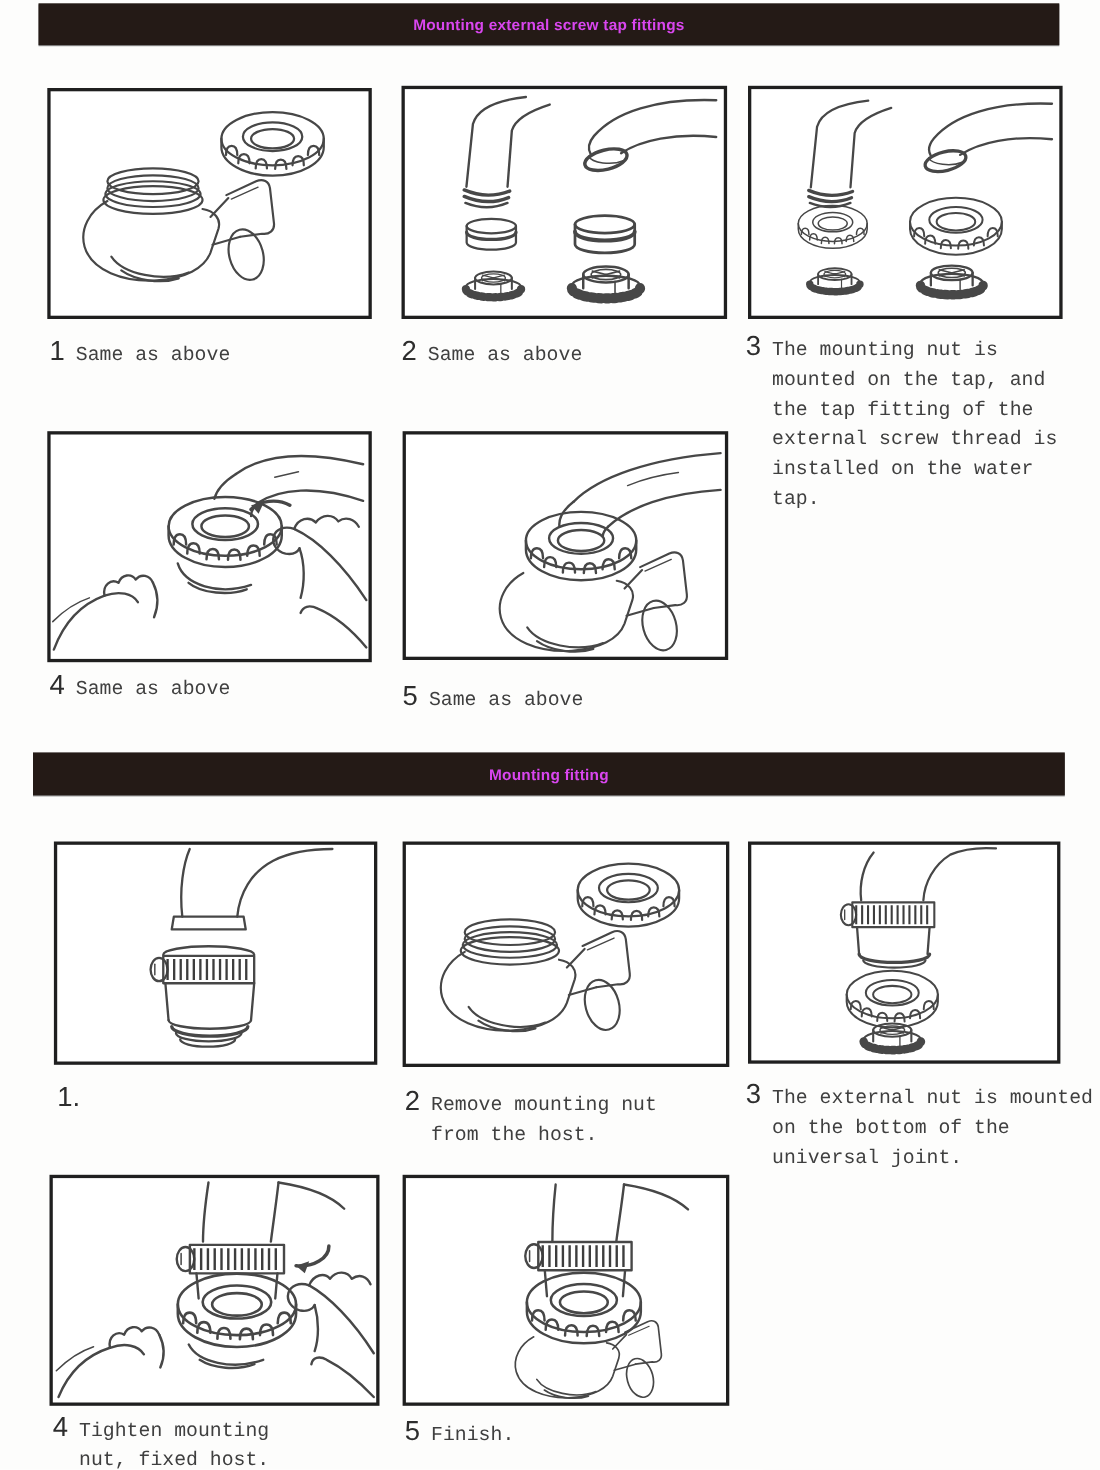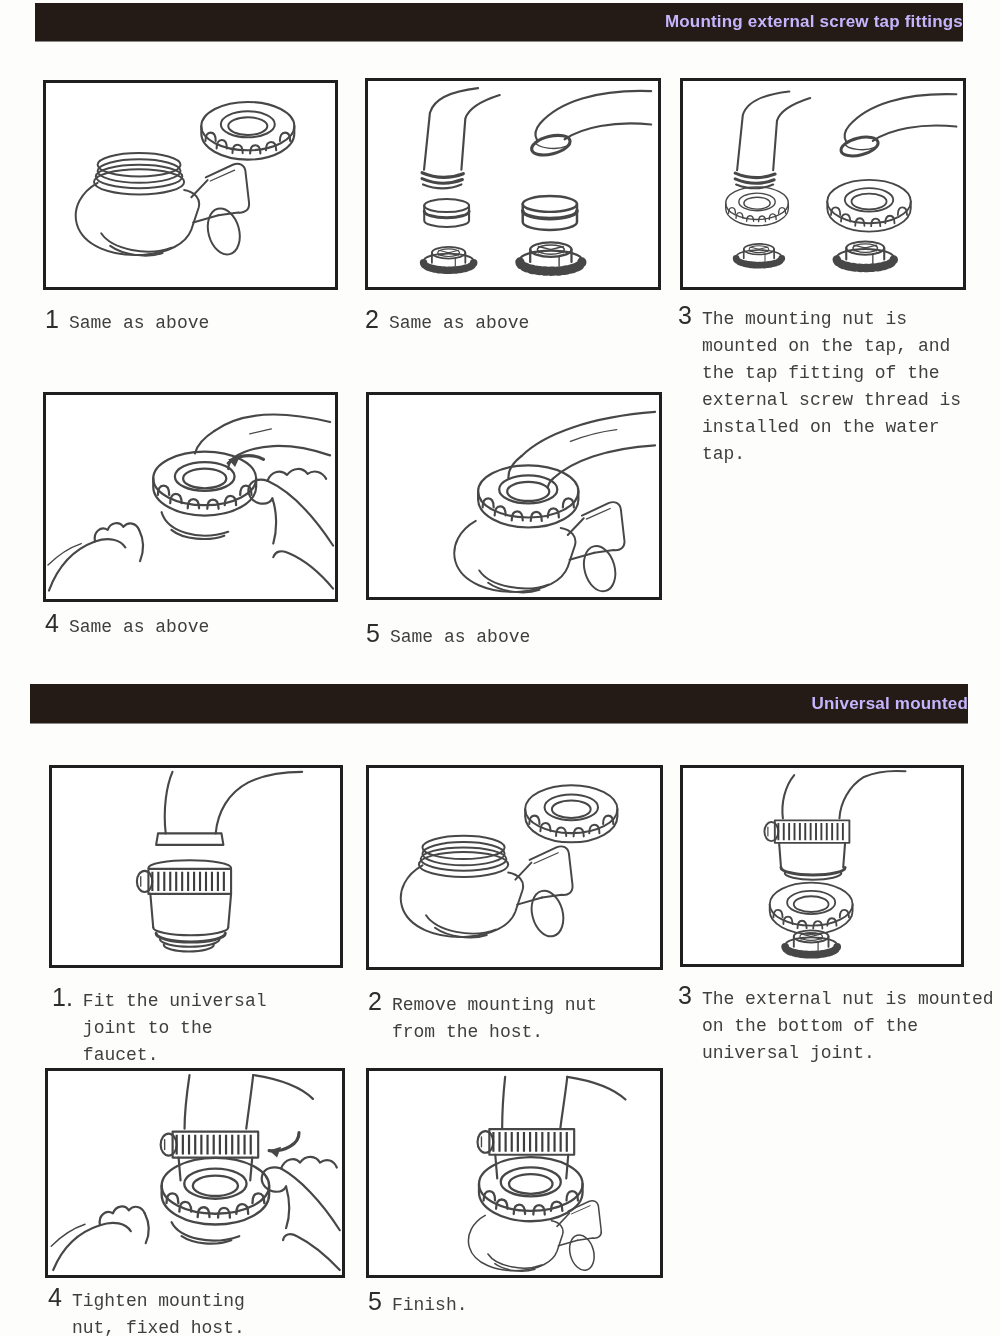--- a/index.html
+++ b/index.html
@@ -1,19 +1,19 @@
 <!DOCTYPE html>
 <html><head>
 <meta charset="utf-8">
 <style>
   html,body{margin:0;padding:0;}
   body{background:#ffffff;font-family:"Liberation Sans","DejaVu Sans",sans-serif;}
   #page{position:relative;width:1000px;height:1336px;background:#fdfdfc;overflow:hidden;}
-  .banner{position:absolute;background:#241a16;color:#c4b5fd;display:flex;align-items:center;justify-content:flex-end;
-          font-size:17px;font-weight:600;letter-spacing:.2px;box-shadow:0 1px 0 #888;}
+  .banner{position:absolute;background:#241a16;color:#d946ef;display:flex;align-items:center;justify-content:center;
+          font-size:14px;font-weight:600;letter-spacing:.2px;box-shadow:0 1px 0 #888;}
   .figbox{position:absolute;border:3px solid #1f1f1f;background:#fff;box-sizing:border-box;}
   .figbox svg{display:block;width:100%;height:100%;}
   .caption{position:absolute;display:flex;gap:10px;color:#3f3f3f;}
   .caption .num{font-size:25px;line-height:1.05;color:#2d2d2d;flex:0 0 auto;}
   .caption .cap-text{font-size:18px;line-height:1.5;padding-top:4px;font-family:Liberation Mono, monospace;}
   
   svg .la{stroke:#474747;fill:none;stroke-width:2.2;stroke-linecap:round;stroke-linejoin:round;}
   svg .thin{stroke-width:1.4;}
   svg .thick{stroke-width:3.2;}
   svg .teeth{stroke-width:9;stroke-dasharray:3 3.5;}
@@ -170,21 +170,21 @@
   <div class="caption" style="left:45px;top:610px;width:270px;">
     <span class="num">4</span>
     <span class="cap-text">Same as above</span>
   </div>
   <div class="caption" style="left:366px;top:620px;width:270px;">
     <span class="num">5</span>
     <span class="cap-text">Same as above</span>
   </div>
 
   <div class="banner" style="left:30px;top:684px;width:938px;height:39px;">
-    <span>Universal mounted</span>
+    <span>Mounting fitting</span>
   </div>
 
   <div class="figbox" style="left:49px;top:765px;width:294px;height:203px;">
     <svg viewBox="0 0 295 205">
       <path class="la" d="M116,68 C113,42 117,18 123,4"></path>
       <path class="la" d="M168,68 C170,46 181,26 202,15 C218,7 238,4 258,4"></path>
       <path class="la" d="M108,68 h66 M106,80 h70 M108,68 L106,80 M174,68 L176,80"></path>
       <path class="la" d="M98,104 a43,8 0 0 1 86,0"></path>
       <use href="#clampband" transform="translate(141,118)"></use>
       <path class="la" d="M100,131 L103,166 M184,131 L181,166"></path>
@@ -208,21 +208,20 @@
       <path class="la" d="M102,78 L104,104 M172,78 L170,104"></path>
       <path class="la thick" d="M104,104 a34,8 0 0 0 68,0"></path>
       <path class="la" d="M108,110 a30,7 0 0 0 60,0"></path>
       <use href="#ringnut" transform="translate(136,150) scale(0.88)"></use>
       <use href="#adapter" transform="translate(136,192) scale(0.92)"></use>
     </svg>
   </div>
 
   <div class="caption" style="left:52px;top:984px;width:240px;">
     <span class="num">1.</span>
-    <span class="cap-text">Fit the universal joint to the faucet.</span>
   </div>
   <div class="caption" style="left:368px;top:988px;width:250px;">
     <span class="num">2</span>
     <span class="cap-text">Remove mounting nut from the host.</span>
   </div>
   <div class="caption" style="left:678px;top:982px;width:318px;">
     <span class="num">3</span>
     <span class="cap-text">The external nut is mounted on the bottom of the universal joint.</span>
   </div>
 

